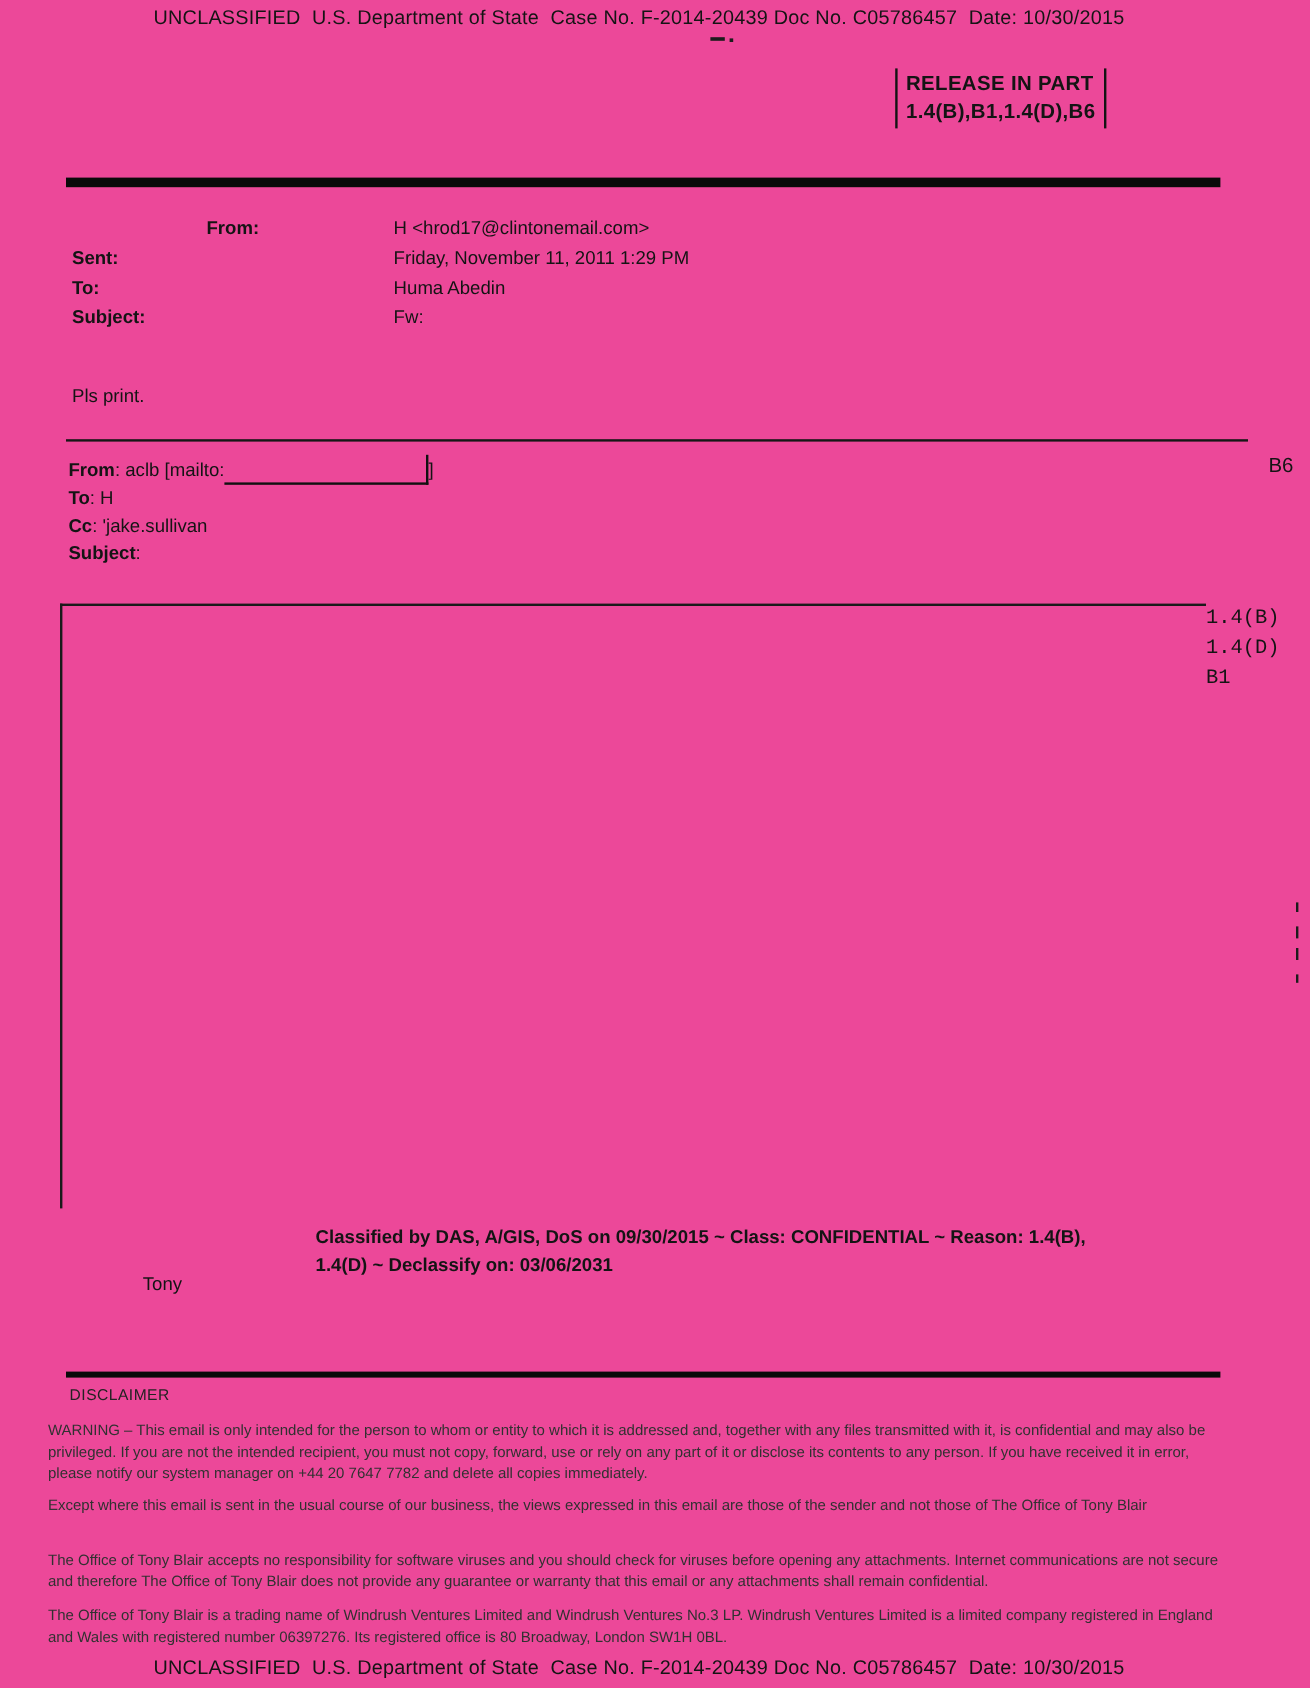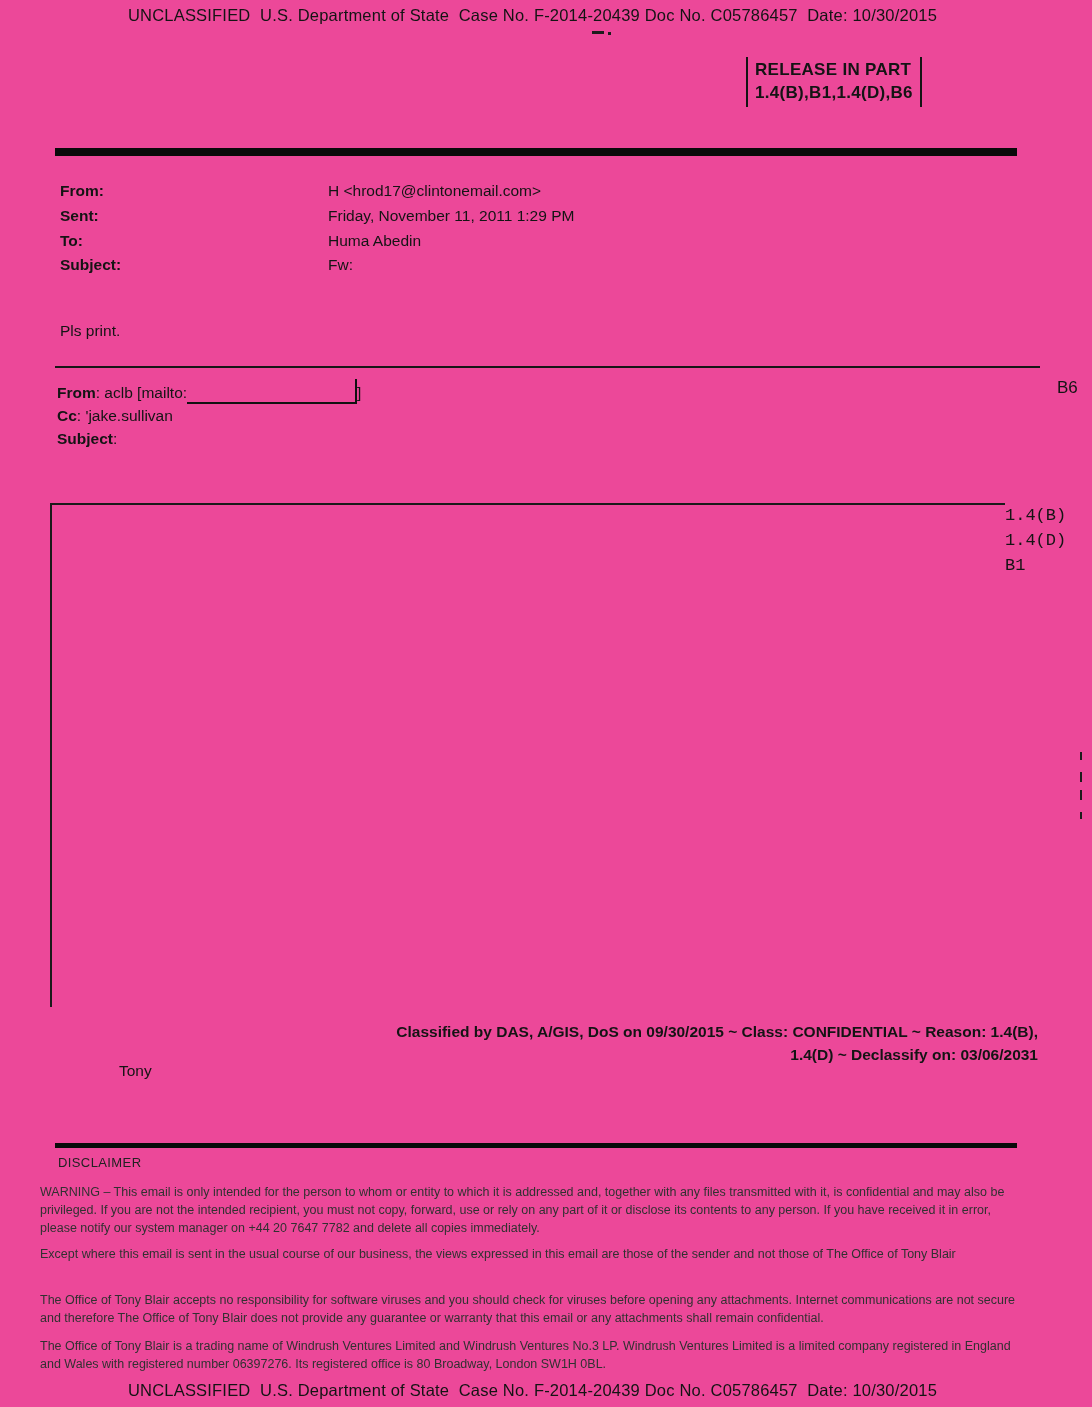--- a/index.html
+++ b/index.html
@@ -47,21 +47,21 @@
   }
   .margin-code{font-size:17px;line-height:25px;}
   .big-box{
     left:50px;top:503px;
     width:953px;height:502px;
     border-top:2px solid #1a1a1a;
     border-left:2px solid #1a1a1a;
   }
   .classif{
     left:263px;top:1020px;width:775px;
-    font-weight:bold;font-size:15.5px;line-height:23px;text-align:right;
+    font-weight:bold;font-size:15.5px;line-height:23px;
   }
   .signature{left:119px;top:1062px;font-size:15.5px;}
   .disc-title{left:58px;top:1155px;font-size:13px;color:#222;letter-spacing:.4px;}
   .disc-p{
     left:40px;width:990px;
     font-size:12.5px;line-height:18px;color:#313131;
   }
   .noise{background:#1c1c1c;}
 </style>
 </head>
@@ -75,41 +75,44 @@
   <div class="abs noise" style="left:608px;top:32px;width:3px;height:3px;"></div>
 
   <div class="abs stamp">
     <div>RELEASE IN PART</div>
     <div>1.4(B),B1,1.4(D),B6</div>
   </div>
 
   <div class="abs rule-thick" style="left:55px;top:148px;width:962px;height:8px;"></div>
 
   <div>
-    <div class="abs hdr1-row" style="top:178px;">
+    <div class="abs hdr1-row" style="top:178px;text-align:center;">
       <span class="hdr1-label">From:</span><span>H &lt;hrod17@clintonemail.com&gt;</span>
     </div>
     <div class="abs hdr1-row" style="top:203px;">
       <span class="hdr1-label">Sent:</span><span>Friday, November 11, 2011 1:29 PM</span>
     </div>
     <div class="abs hdr1-row" style="top:228px;">
       <span class="hdr1-label">To:</span><span>Huma Abedin</span>
     </div>
     <div class="abs hdr1-row" style="top:252px;">
       <span class="hdr1-label">Subject:</span><span>Fw:</span>
     </div>
   </div>
 
   <div class="abs note">Pls print.</div>
 
   <div class="abs rule-thin" style="left:55px;top:366px;width:985px;height:2px;"></div>
 
   <div class="abs hdr2">
     <div>
       <span class="lbl">From</span><span>: aclb [mailto:</span><span class="redact-box"></span><span>]</span>
+    </div>
+    <div>
+      <span class="lbl">To</span><span>: H</span>
     </div>
     <div>
       <span class="lbl">Cc</span><span>: 'jake.sullivan</span>
     </div>
     <div>
       <span class="lbl">Subject</span><span>:</span>
     </div>
   </div>
 
   <div class="abs margin-code" style="left:1057px;top:375px;">B6</div>

